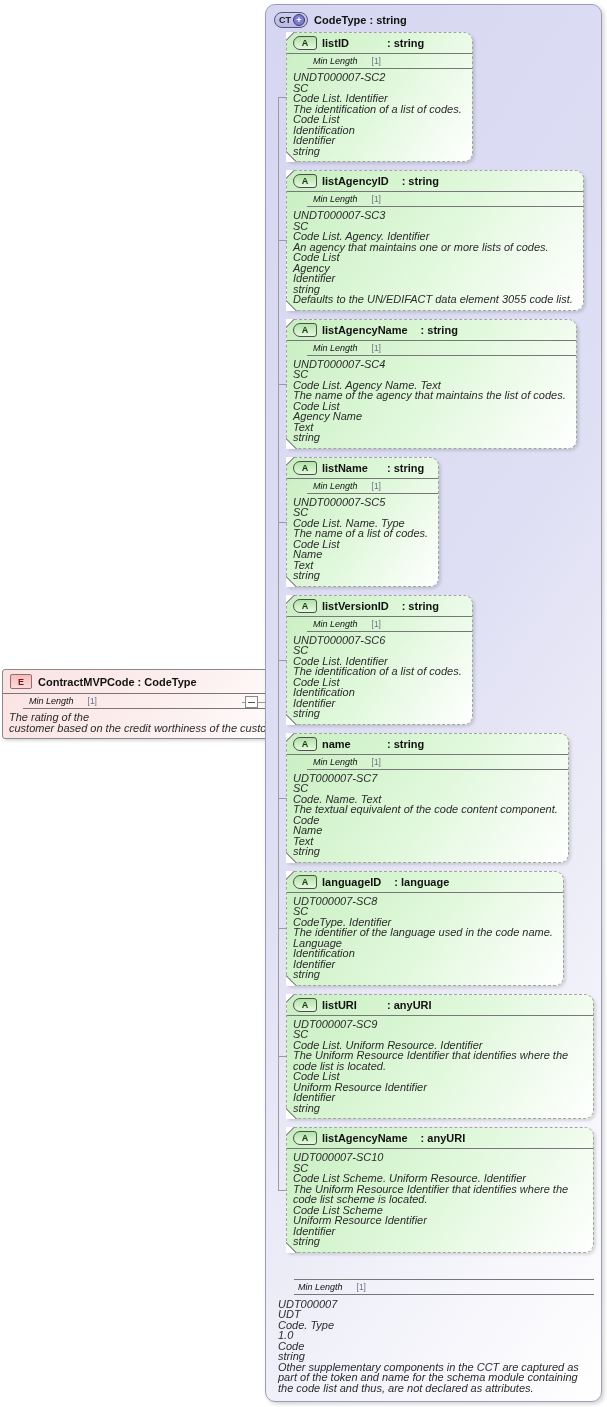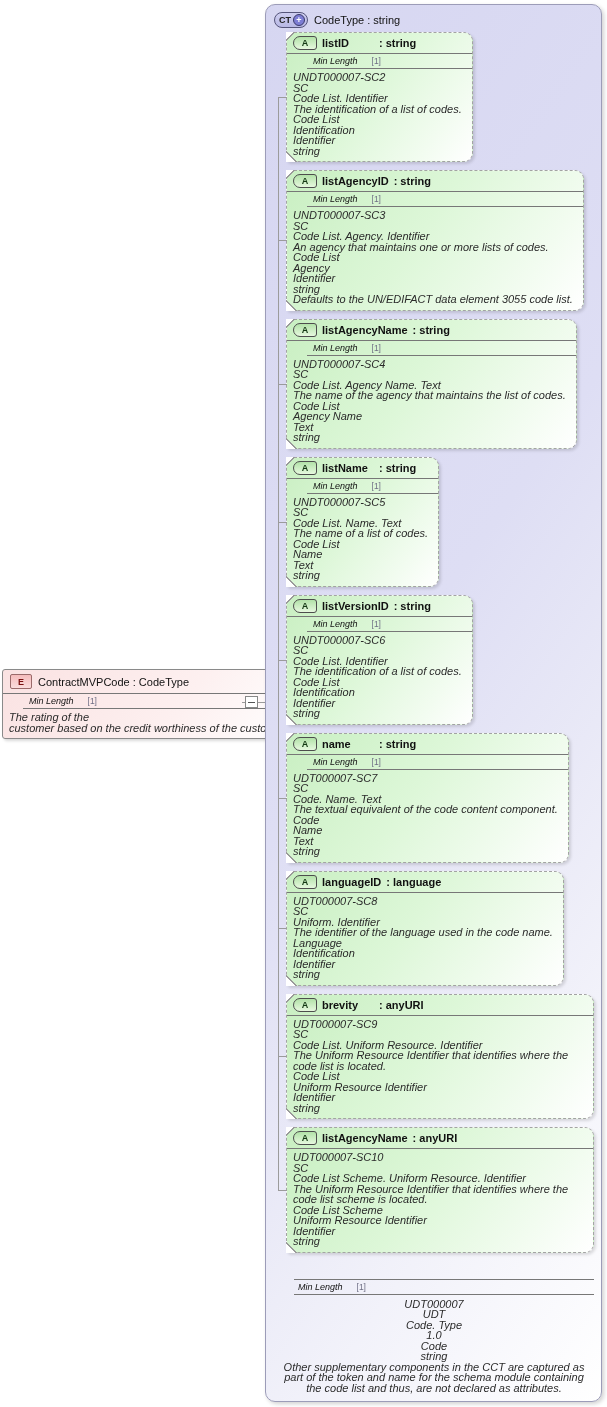--- a/index.html
+++ b/index.html
@@ -9,21 +9,21 @@
   }
   
   .ct-box{
     position:absolute;left:265px;top:4px;width:337px;height:1398px;box-sizing:border-box;
     border:1px solid #9c9cb8;border-radius:10px;
     background:linear-gradient(125deg,#d6d6f1 0%,#dedef4 45%,#ededf8 70%,#ffffff 100%);
     box-shadow:2px 2px 4px rgba(0,0,0,0.18);
     display:flex;flex-direction:column;padding:5px 5px 6px 6px;overflow:hidden;
   }
   .ct-head{display:flex;align-items:center;gap:6px;padding:2px 2px 4px 2px;flex:0 0 auto;}
-  .head-title{font-size:11px;font-weight:normal;color:#111;}
+  .head-title{font-size:11px;font-weight:bold;color:#111;}
   .ct-icon{
     display:inline-flex;align-items:center;gap:2px;height:14px;padding:0 2px 0 4px;
     border:1px solid #55557a;border-radius:8px;background:linear-gradient(#cecef0,#b8b8e4);
     font-size:9px;font-weight:bold;color:#222;
   }
   .plus-circle{
     width:10px;height:10px;border-radius:50%;background:#7d7dd4;border:1px solid #3a3a6a;
     color:#fff;font-size:9px;line-height:9px;display:inline-flex;align-items:center;justify-content:center;
   }
   
@@ -40,37 +40,37 @@
   }
   .fold-tl{position:absolute;left:-1px;top:-1px;width:9px;height:9px;
     background:linear-gradient(135deg,#ffffff 44%,#9a9a9a 44%,#9a9a9a 54%,rgba(0,0,0,0) 54%);}
   .fold-bl{position:absolute;left:-1px;bottom:-1px;width:11px;height:11px;
     background:linear-gradient(45deg,#ffffff 44%,#9a9a9a 44%,#9a9a9a 54%,rgba(0,0,0,0) 54%);}
   .attr-head{
     display:flex;align-items:center;gap:5px;padding:3px 9px 3px 6px;
     border-bottom:1px solid #777;font-size:11px;font-weight:bold;white-space:nowrap;
   }
   .attr-name{display:inline-block;min-width:52px;}
-  .attr-type{margin-left:0;}
+  .attr-type{margin-left:8px;}
   .a-icon{
     flex:0 0 auto;width:22px;height:12px;border:1px solid #4d4d4d;border-radius:7px 3px 3px 7px;
     background:linear-gradient(#b2e2a8,#e6f8de);color:#143814;font-size:9px;font-weight:bold;
     display:inline-flex;align-items:center;justify-content:center;
   }
   .ml-row{
     padding:2px 8px 2px 6px;font-size:9px;font-style:italic;color:#111;
     border-bottom:1px solid #777;white-space:nowrap;margin-left:20px;
   }
   .ml-val{font-style:normal;color:#6f6f85;margin-left:14px;font-size:8.5px;}
   .notes{padding:3px 10px 5px 6px;font-size:11px;font-style:italic;color:#2a2a2a;line-height:10.5px;}
   .note-line{min-height:10.5px;}
   
   .ct-footer{margin-top:auto;flex:0 0 auto;padding:0 2px 2px 2px;}
   .ct-footer .ml-row{border-top:1px solid #777;border-bottom:1px solid #777;padding:2px 4px;}
-  .ct-footer .notes{padding:4px 4px 0 4px;text-align:center;}
+  .ct-footer .notes{padding:4px 4px 0 4px;}
   
   .el-box{
     position:absolute;left:2px;top:669px;width:max-content;min-width:239px;box-sizing:border-box;
     border:1px solid #8a8a8a;border-radius:3px;
     background:linear-gradient(125deg,#fae2e2 0%,#fdf0f0 60%,#ffffff 100%);
     box-shadow:2px 2px 3px rgba(0,0,0,0.15);
   }
   .el-head{display:flex;align-items:center;gap:6px;padding:4px 9px 4px 7px;border-bottom:1px solid #777;
     font-size:11px;font-weight:bold;white-space:nowrap;}
   .e-icon{
@@ -189,21 +189,21 @@
           <span class="fold-bl"></span>
           <div class="attr-head">
             <span class="a-icon">A</span>
             <span class="attr-name">listName</span>
             <span class="attr-type">: string</span>
           </div>
           <div class="ml-row"><span>Min Length</span><span class="ml-val">[1]</span></div>
           <div class="notes">
             <div class="note-line">UNDT000007-SC5</div>
             <div class="note-line">SC</div>
-            <div class="note-line">Code List. Name. Text</div>
+            <div class="note-line">Code List. Name. Type</div>
             <div class="note-line">The name of a list of codes.</div>
             <div class="note-line">Code List</div>
             <div class="note-line">Name</div>
             <div class="note-line">Text</div>
             <div class="note-line">string</div>
           </div>
         </div>
         <div class="attr-box">
           <span class="fold-tl"></span>
           <span class="fold-bl"></span>
@@ -248,34 +248,34 @@
           <span class="fold-tl"></span>
           <span class="fold-bl"></span>
           <div class="attr-head">
             <span class="a-icon">A</span>
             <span class="attr-name">languageID</span>
             <span class="attr-type">: language</span>
           </div>
           <div class="notes">
             <div class="note-line">UDT000007-SC8</div>
             <div class="note-line">SC</div>
-            <div class="note-line">Uniform. Identifier</div>
+            <div class="note-line">CodeType. Identifier</div>
             <div class="note-line">The identifier of the language used in the code name.</div>
             <div class="note-line">Language</div>
             <div class="note-line">Identification</div>
             <div class="note-line">Identifier</div>
             <div class="note-line">string</div>
           </div>
         </div>
         <div class="attr-box">
           <span class="fold-tl"></span>
           <span class="fold-bl"></span>
           <div class="attr-head">
             <span class="a-icon">A</span>
-            <span class="attr-name">brevity</span>
+            <span class="attr-name">listURI</span>
             <span class="attr-type">: anyURI</span>
           </div>
           <div class="notes">
             <div class="note-line">UDT000007-SC9</div>
             <div class="note-line">SC</div>
             <div class="note-line">Code List. Uniform Resource. Identifier</div>
             <div class="note-line">The Uniform Resource Identifier that identifies where the code list is located.</div>
             <div class="note-line">Code List</div>
             <div class="note-line">Uniform Resource Identifier</div>
             <div class="note-line">Identifier</div>

